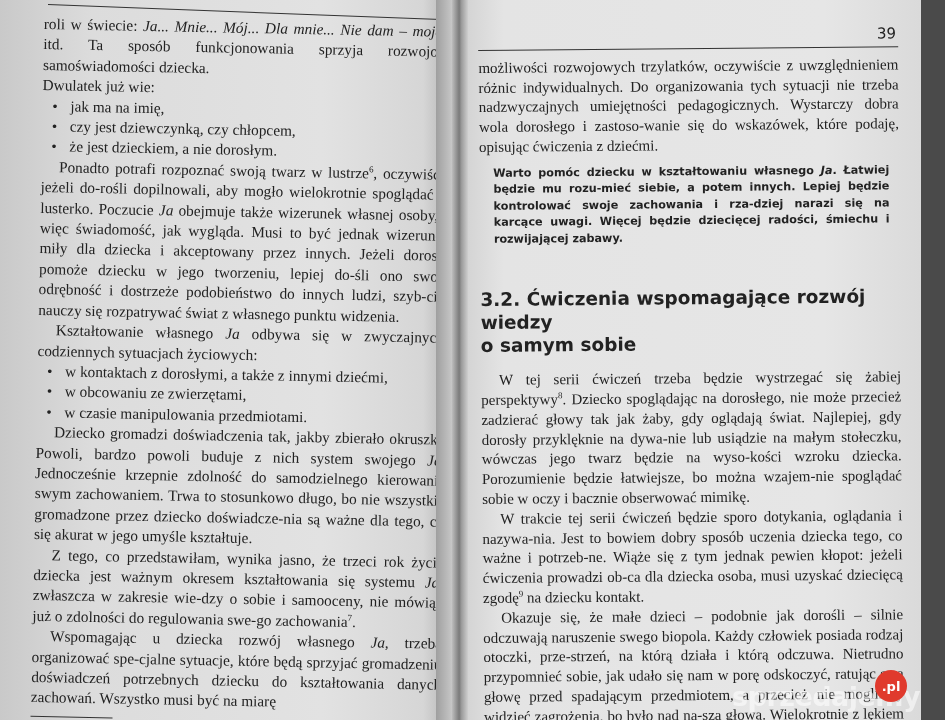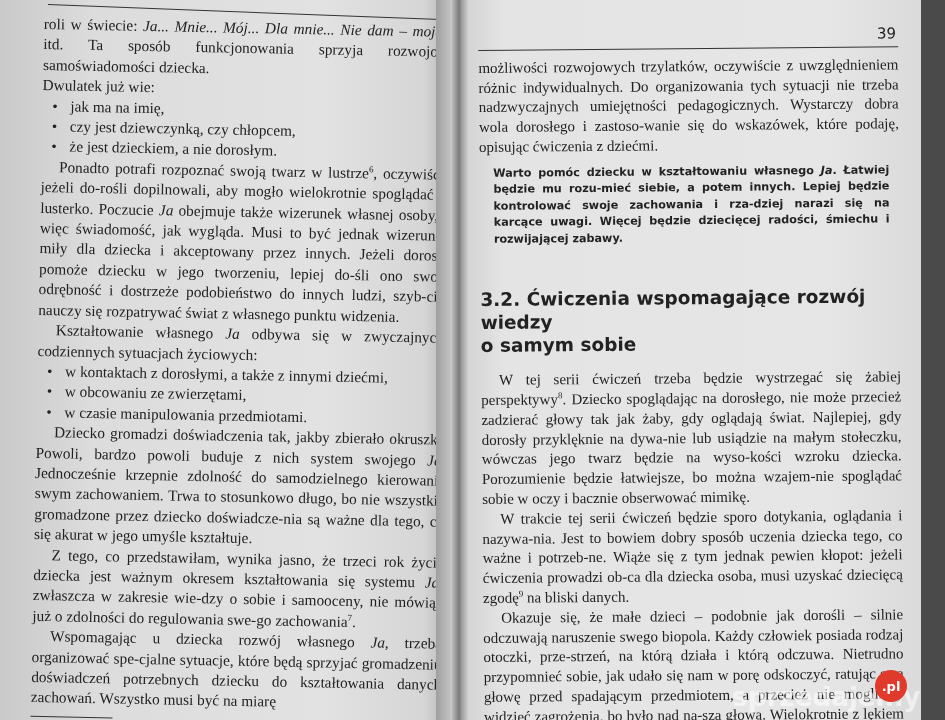--- a/index.html
+++ b/index.html
@@ -109,21 +109,21 @@
   <div class="right-content">
     <div class="page-num-right">39</div>
     <div class="rule-right"></div>
     <p>możliwości rozwojowych trzylatków, oczywiście z uwzględnieniem różnic indywidualnych. Do organizowania tych sytuacji nie trzeba nadzwyczajnych umiejętności pedagogicznych. Wystarczy dobra wola dorosłego i zastoso-wanie się do wskazówek, które podaję, opisując ćwiczenia z dziećmi.</p>
     <div class="boxed"><span>Warto pomóc dziecku w kształtowaniu własnego </span><em>Ja</em><span>. Łatwiej będzie mu rozu-mieć siebie, a potem innych. Lepiej będzie kontrolować swoje zachowania i rza-dziej narazi się na karcące uwagi. Więcej będzie dziecięcej radości, śmiechu i rozwijającej zabawy.</span></div>
     <div class="section-title">
       <div>3.2. Ćwiczenia wspomagające rozwój wiedzy</div>
       <div>o samym sobie</div>
     </div>
     <p class="indent"><span>W tej serii ćwiczeń trzeba będzie wystrzegać się żabiej perspektywy</span><sup>8</sup><span>. Dziecko spoglądając na dorosłego, nie może przecież zadzierać głowy tak jak żaby, gdy oglądają świat. Najlepiej, gdy dorosły przyklęknie na dywa-nie lub usiądzie na małym stołeczku, wówczas jego twarz będzie na wyso-kości wzroku dziecka. Porozumienie będzie łatwiejsze, bo można wzajem-nie spoglądać sobie w oczy i bacznie obserwować mimikę.</span></p>
-    <p class="indent"><span>W trakcie tej serii ćwiczeń będzie sporo dotykania, oglądania i nazywa-nia. Jest to bowiem dobry sposób uczenia dziecka tego, co ważne i potrzeb-ne. Wiąże się z tym jednak pewien kłopot: jeżeli ćwiczenia prowadzi ob-ca dla dziecka osoba, musi uzyskać dziecięcą zgodę</span><sup>9</sup><span> na bliski danych.</span></p>
+    <p class="indent"><span>W trakcie tej serii ćwiczeń będzie sporo dotykania, oglądania i nazywa-nia. Jest to bowiem dobry sposób uczenia dziecka tego, co ważne i potrzeb-ne. Wiąże się z tym jednak pewien kłopot: jeżeli ćwiczenia prowadzi ob-ca dla dziecka osoba, musi uzyskać dziecięcą zgodę</span><sup>9</sup><span> na dziecku kontakt.</span></p>
     <p class="indent">Okazuje się, że małe dzieci – podobnie jak dorośli – silnie odczuwają naruszenie swego biopola. Każdy człowiek posiada rodzaj otoczki, prze-strzeń, na którą działa i którą odczuwa. Nietrudno przypomnieć sobie, jak udało się nam w porę odskoczyć, ratując swą głowę przed spadającym przedmiotem, a przecież nie mogliśmy widzieć zagrożenia, bo było nad na-szą głową. Wielokrotnie z lękiem odsuwaliśmy się, czując zbliżającą się rę-kę nieprzyjaznej osoby, nie widząc jej ani nie słysząc jej kroków.</p>
 
   </div>
   <div class="watermark">
     <span class="wm-text">sprzedajemy</span>
     <span class="wm-badge">.pl</span>
   </div>
 </div>
 
 <div class="gutter"></div>

